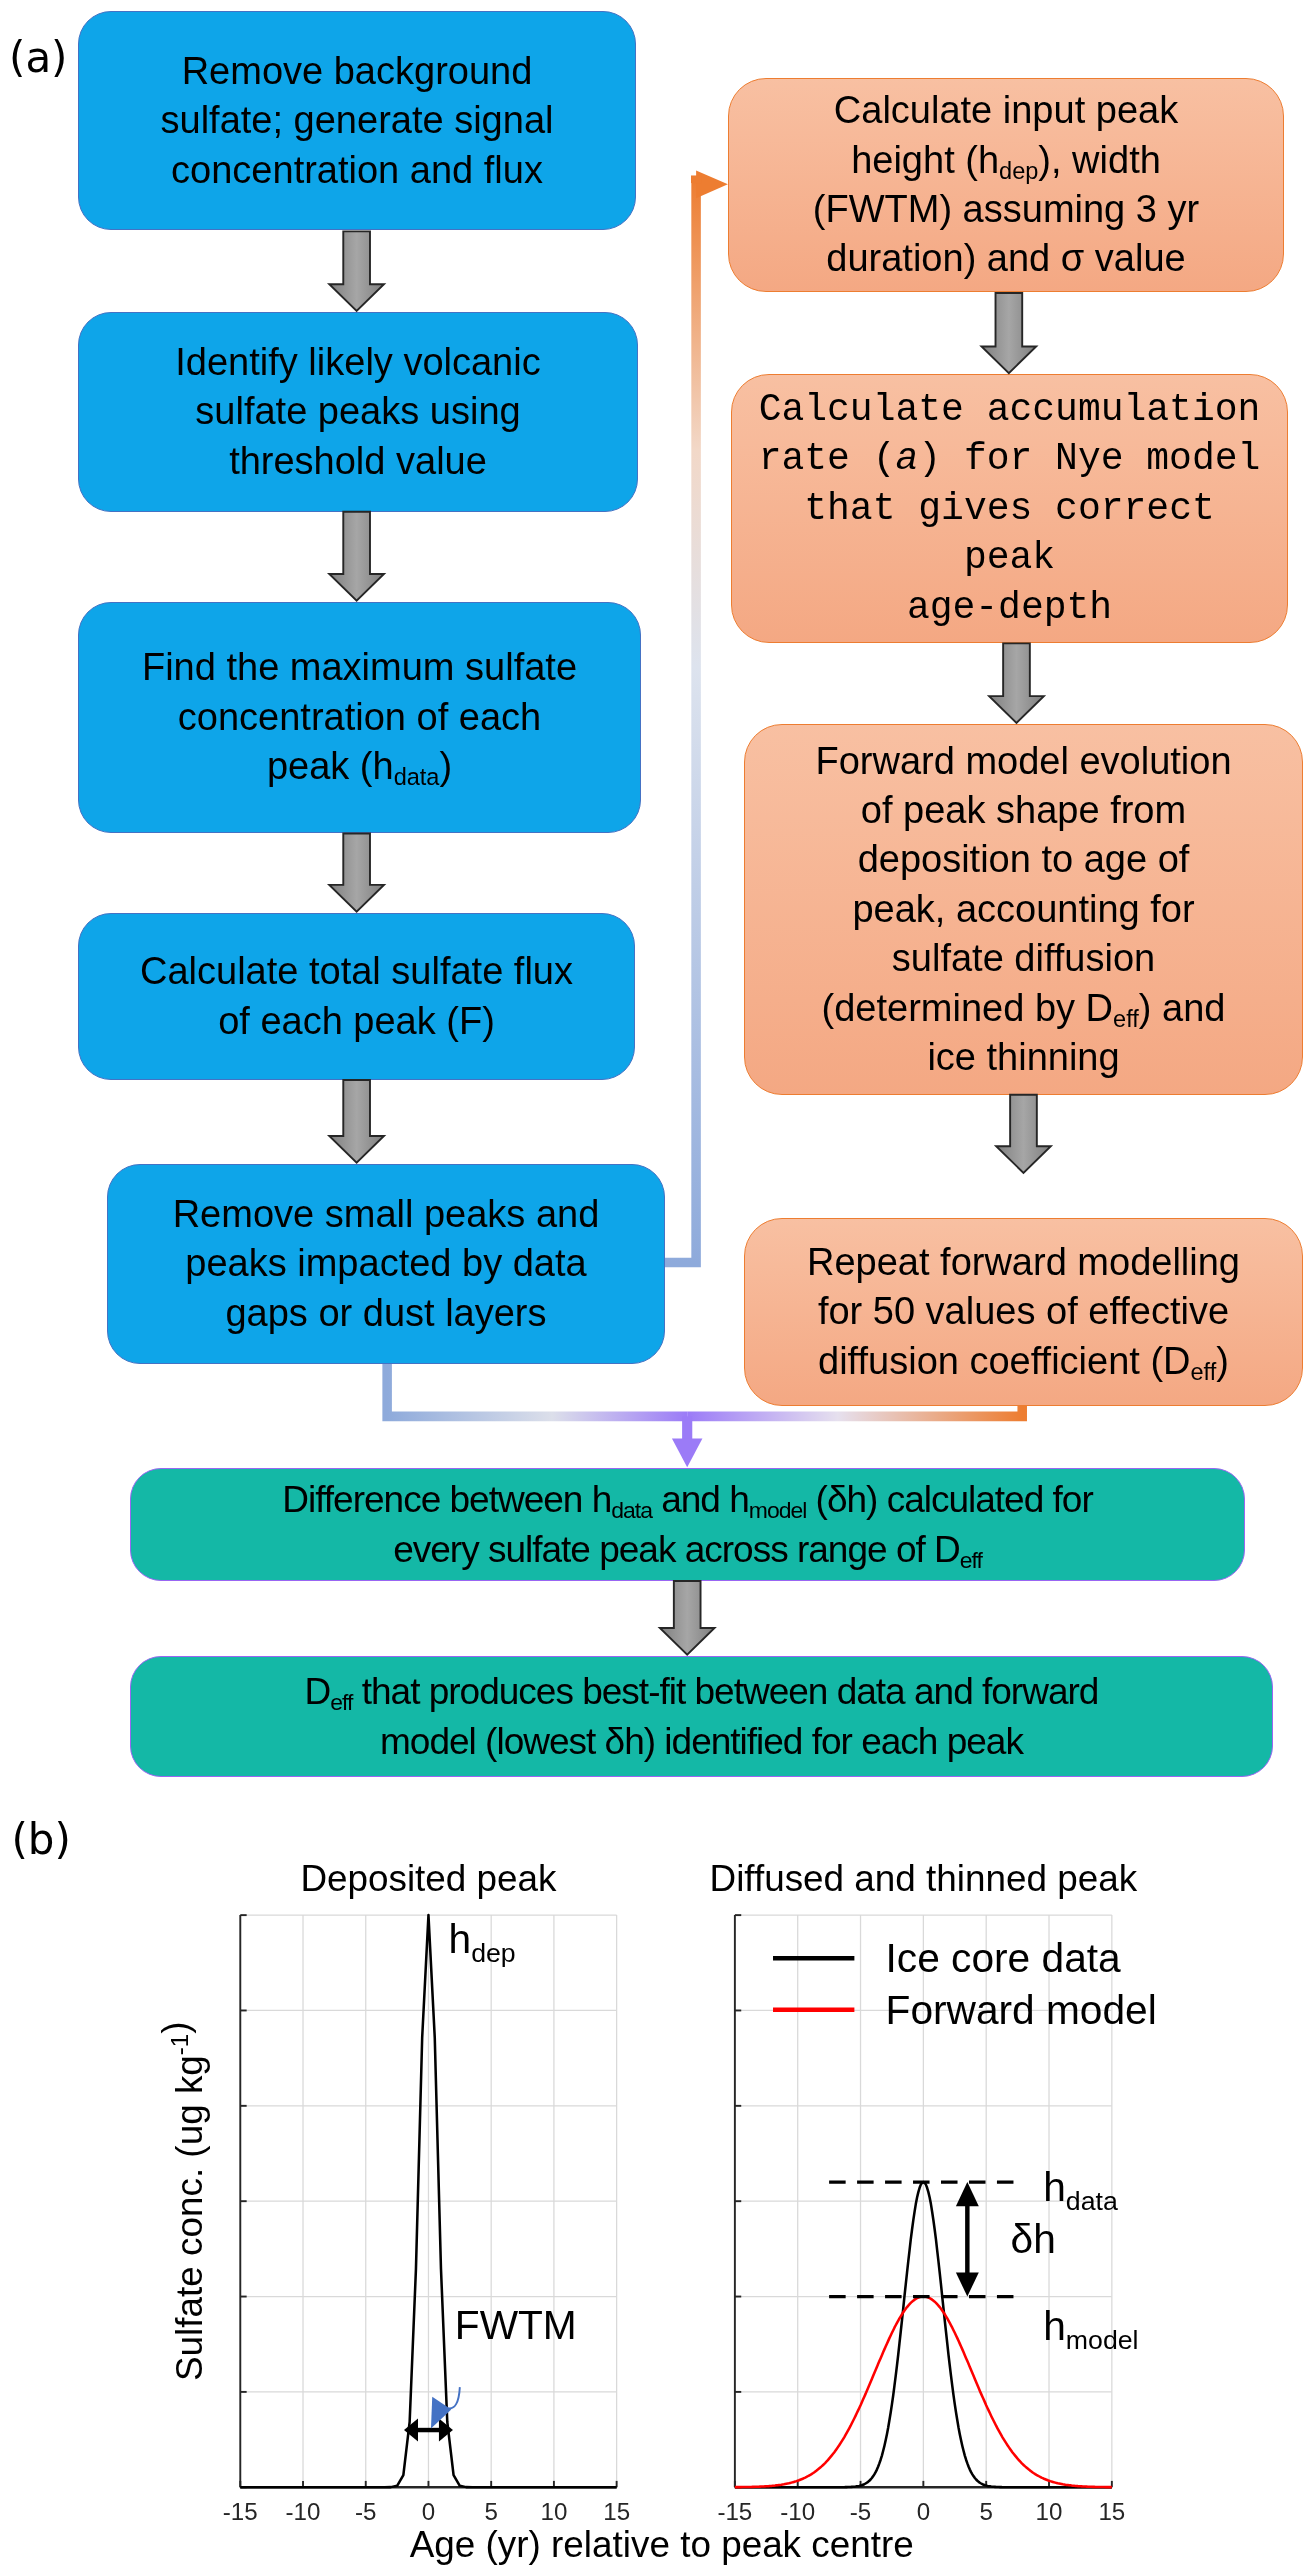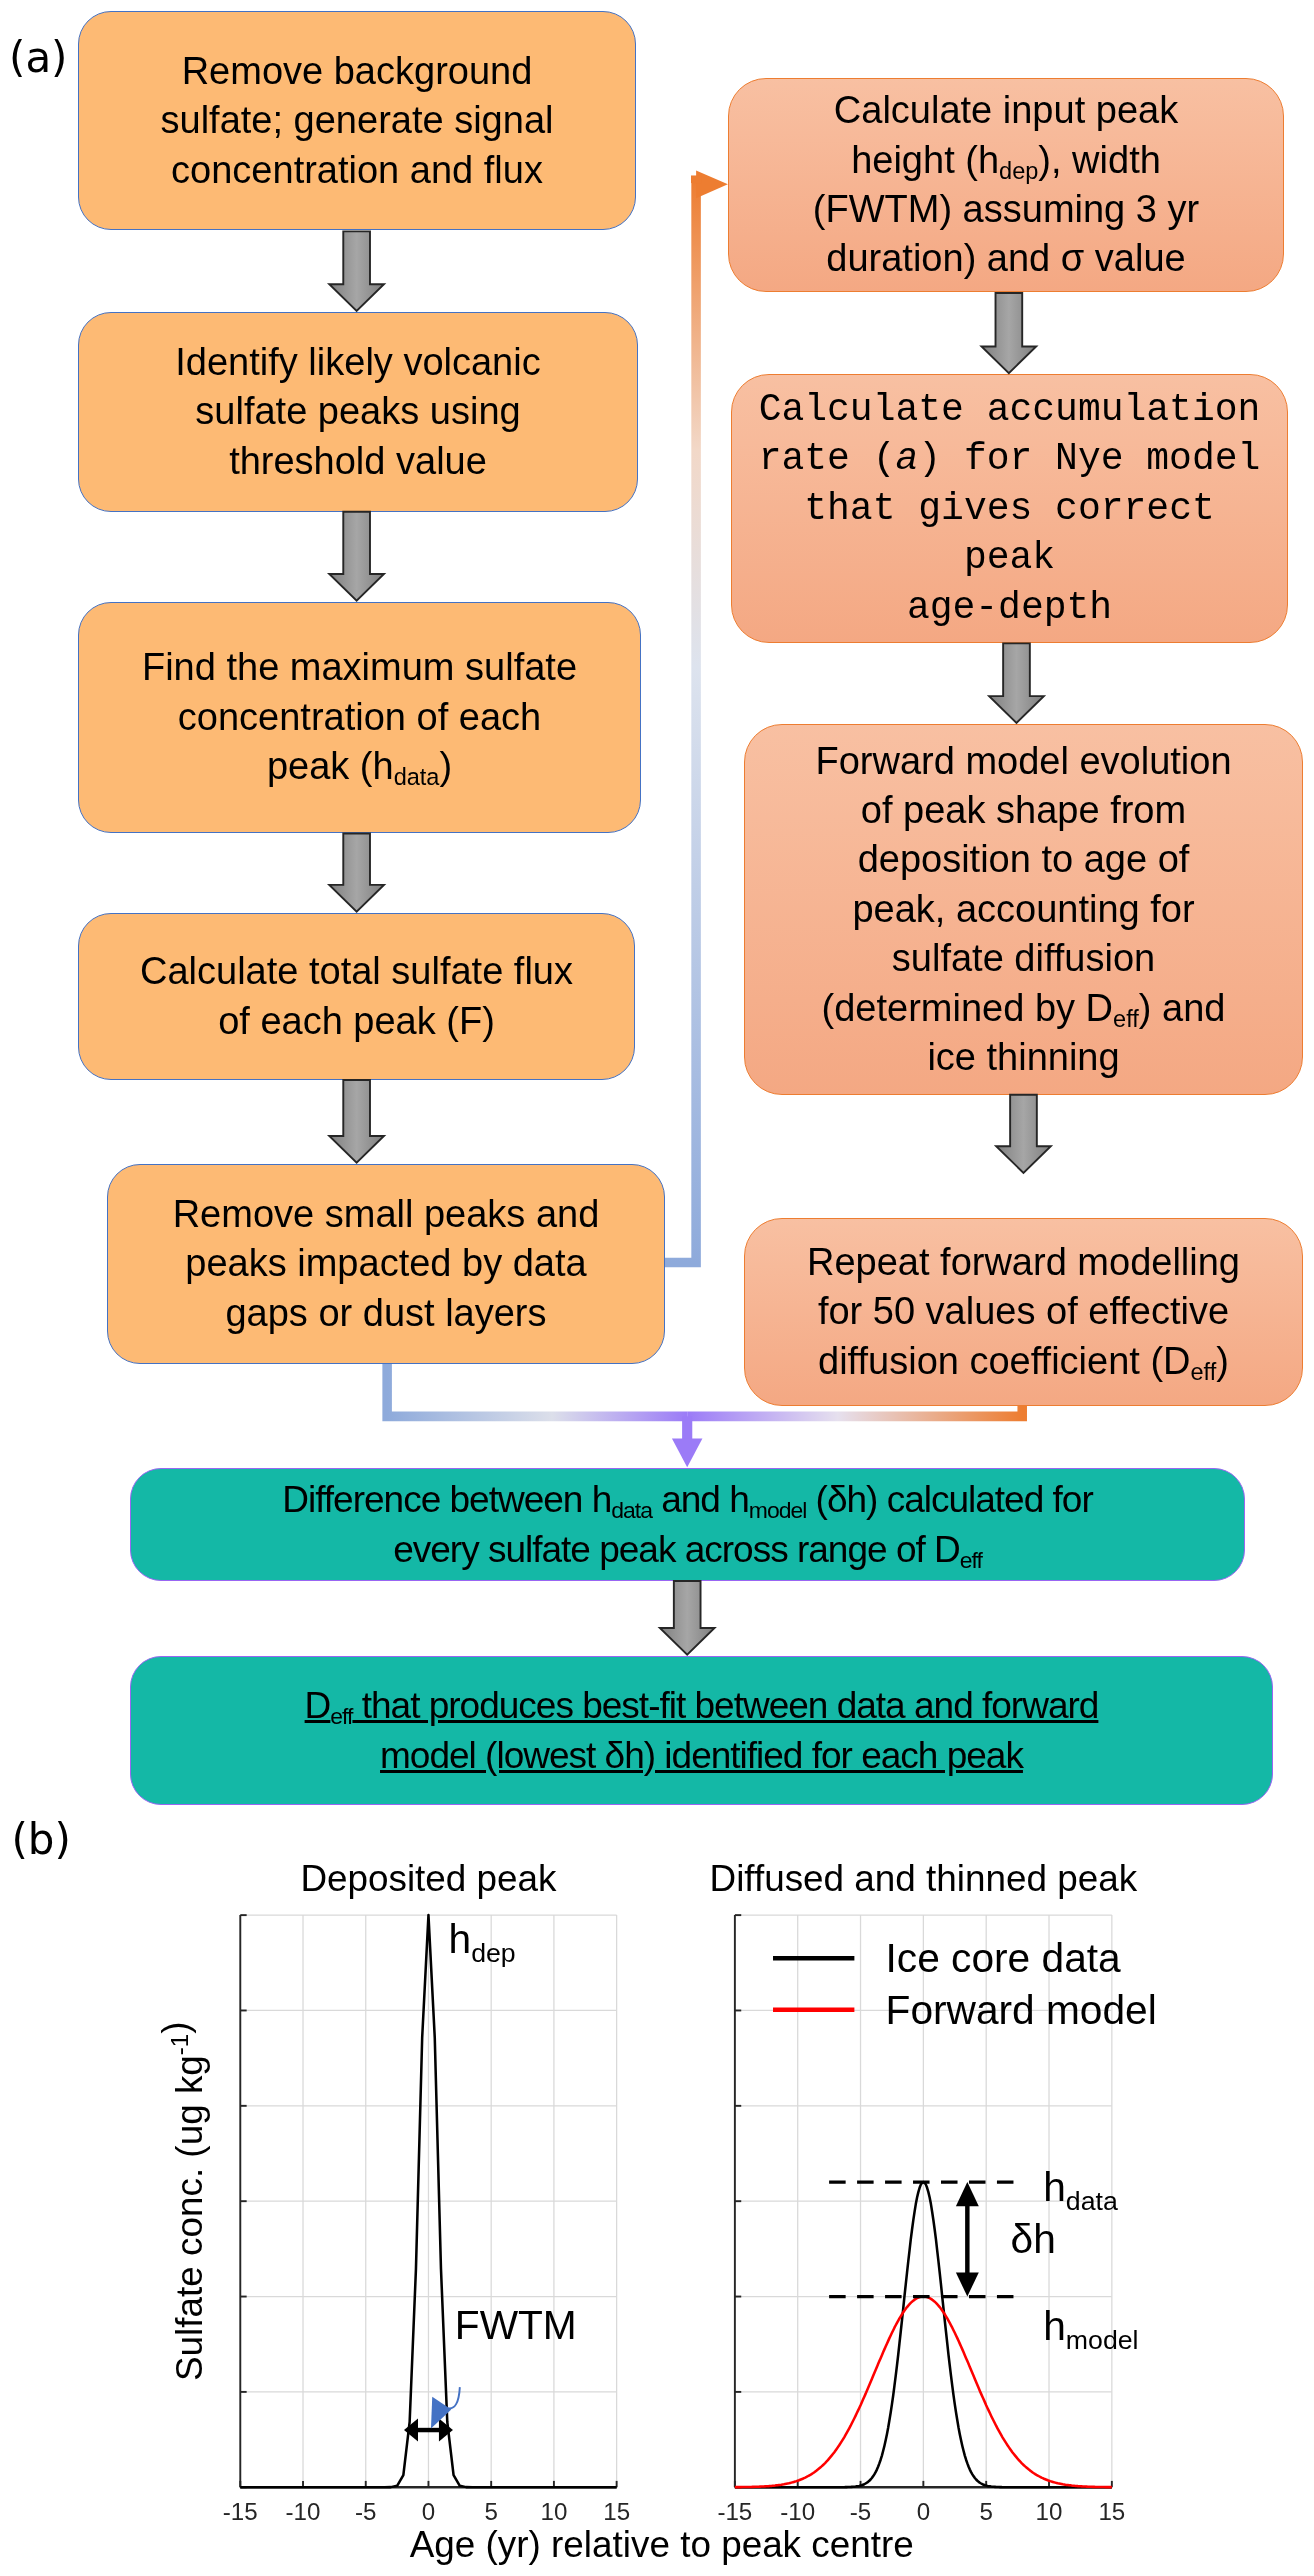--- a/index.html
+++ b/index.html
@@ -25,21 +25,21 @@
     align-items: center;
     justify-content: center;
     text-align: center;
     border-radius: 33px;
     font-size: 38px;
     line-height: 1.3;
     padding: 0 15.3px;
   }
   .box .txt { display: block; }
   .box.blue {
-    background: #fdba74;
+    background: #0ea5e9;
     border: 1.9px solid #4472c4;
   }
   .box.orange {
     background: linear-gradient(180deg, #f8c0a2 0%, #f4a883 100%);
     border: 1.9px solid #ed7d31;
     border-radius: 38px;
     justify-content: center;
   }
   .box.purple {
     background: #14b8a6;
@@ -122,21 +122,21 @@
   <div class="box orange" style="left:744px; top:724px; width:559px; height:371px;">
     <span class="txt">Forward model evolution<br>of peak shape from<br>deposition to age of<br>peak, accounting for<br>sulfate diffusion<br>(determined by D<sub>eff</sub>) and<br>ice thinning</span>
   </div>
   <div class="box orange" style="left:744px; top:1174px; width:559px; height:188px;margin-top:44px;">
     <span class="txt">Repeat forward modelling<br>for 50 values of effective<br>diffusion coefficient (D<sub>eff</sub>)</span>
   </div>
 
   <div class="box purple" style="left:130px; top:1468px; width:1115px; height:113px;">
     <span class="txt">Difference between h<sub>data</sub> and h<sub>model</sub> (δh) calculated for<br>every sulfate peak across range of D<sub>eff</sub></span>
   </div>
-  <div class="box purple" style="left:130px; top:1656px; width:1143px; height:149px;text-decoration:underline;">
+  <div class="box purple" style="left:130px; top:1656px; width:1143px; height:121px;">
     <span class="txt">D<sub>eff</sub> that produces best-fit between data and forward<br>model (lowest δh) identified for each peak</span>
   </div>
 
   <svg id="grayArrows" width="1314" height="1780" style="position:absolute; left:0; top:0; pointer-events:none;" viewBox="0 0 2067 2800">
       <defs>
         <linearGradient id="gGrayArrow2" x1="0" y1="0" x2="1" y2="0"></linearGradient>
       </defs>
       <path d="M540 364 H582 V447 H604 L561 489 L518 447 H540 Z" fill="url(#gGrayArrow)" stroke="#262626" stroke-width="3" stroke-linejoin="miter"></path>
       <path d="M540 805 H582 V903 H604 L561 945 L518 903 H540 Z" fill="url(#gGrayArrow)" stroke="#262626" stroke-width="3" stroke-linejoin="miter"></path>
       <path d="M540 1311 H582 V1392 H604 L561 1434 L518 1392 H540 Z" fill="url(#gGrayArrow)" stroke="#262626" stroke-width="3" stroke-linejoin="miter"></path>

